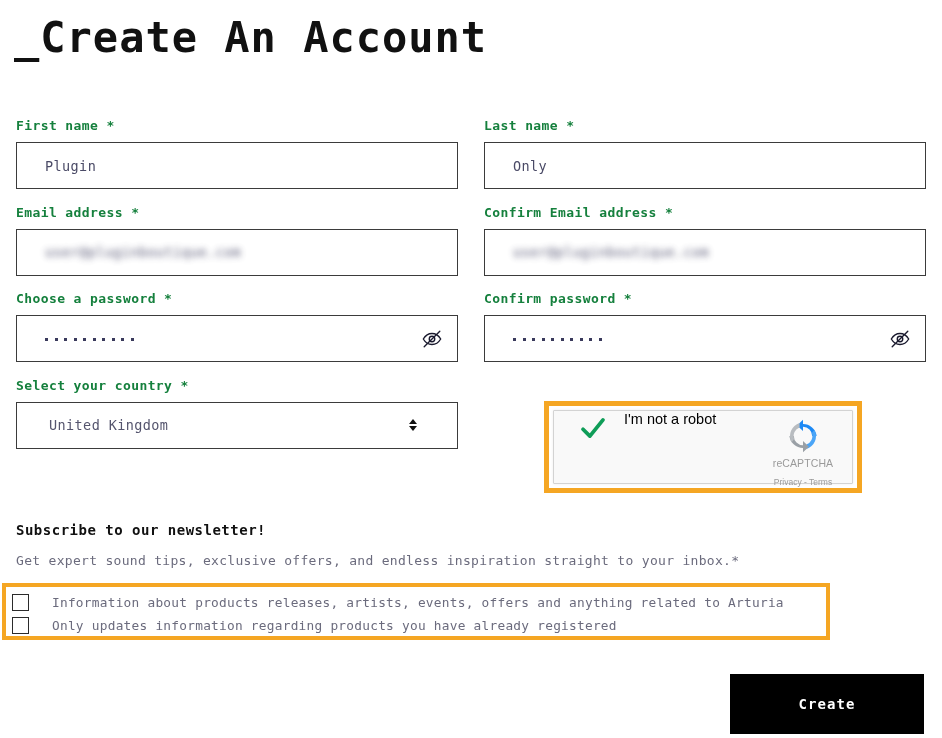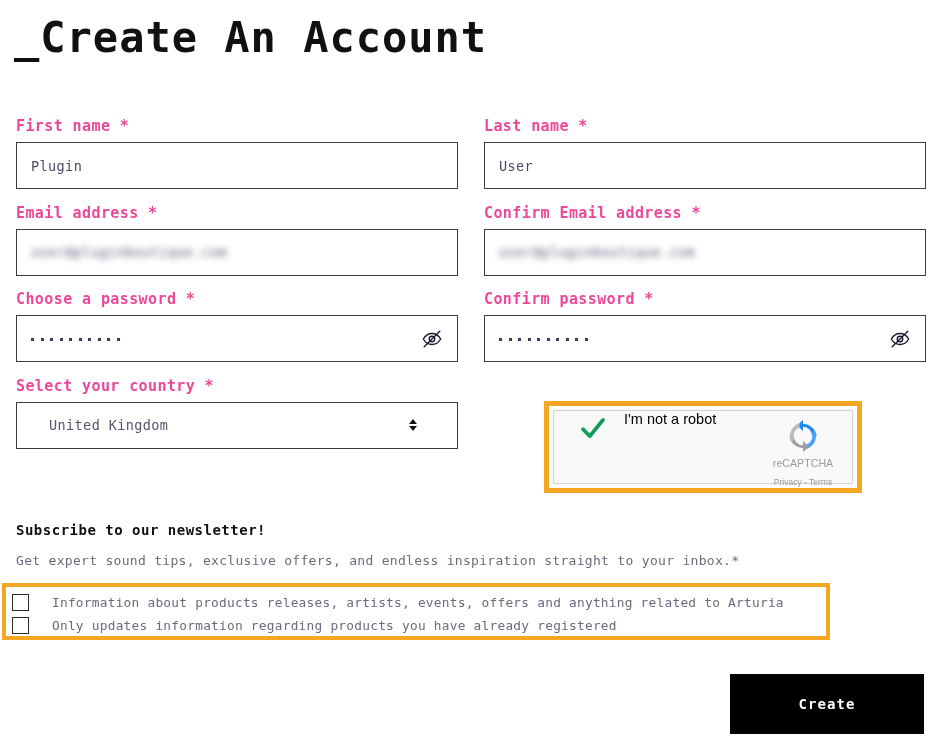--- a/index.html
+++ b/index.html
@@ -47,37 +47,37 @@
     margin-bottom: 15.5px;
   }
 
   .field {
     width: 442px;
     position: relative;
   }
 
   .field-label {
     display: block;
-    font-size: 15px;
+    font-size: 13px;
     font-weight: 700;
-    color: #ec4899;
+    color: #15803d;
     letter-spacing: 0.4px;
     margin-bottom: 8px;
     line-height: 16px;
     white-space: nowrap;
   }
 
   .field-control {
     position: relative;
     height: 47px;
     border: 1px solid #3b3b3b;
     background: #ffffff;
     display: flex;
     align-items: center;
-    padding: 0 14px;
+    padding: 0 28px;
   }
 
   .field-value {
     font-size: 13.5px;
     color: #4a4a66;
     letter-spacing: 0.4px;
     font-family: "DejaVu Sans Mono", "Liberation Mono", monospace;
     white-space: nowrap;
   }
 
@@ -307,21 +307,21 @@
     <div class="field-row">
       <div class="field">
         <label class="field-label">First name *</label>
         <div class="field-control">
           <span class="field-value">Plugin</span>
         </div>
       </div>
       <div class="field">
         <label class="field-label">Last name *</label>
         <div class="field-control">
-          <span class="field-value">User</span>
+          <span class="field-value">Only</span>
         </div>
       </div>
     </div>
 
     <div class="field-row">
       <div class="field">
         <label class="field-label">Email address *</label>
         <div class="field-control">
           <span class="field-value redacted">user@pluginboutique.com</span>
         </div>

